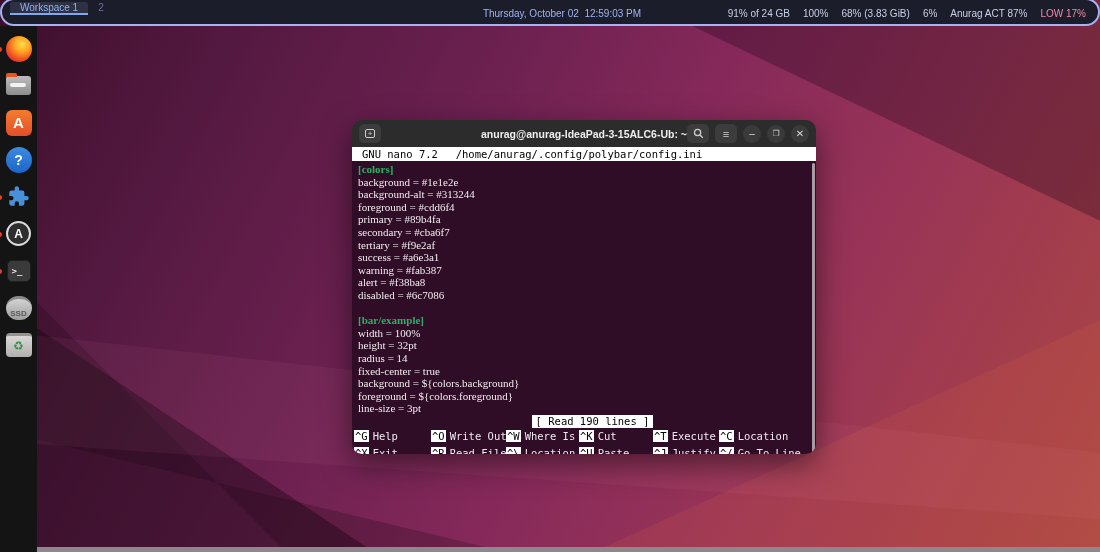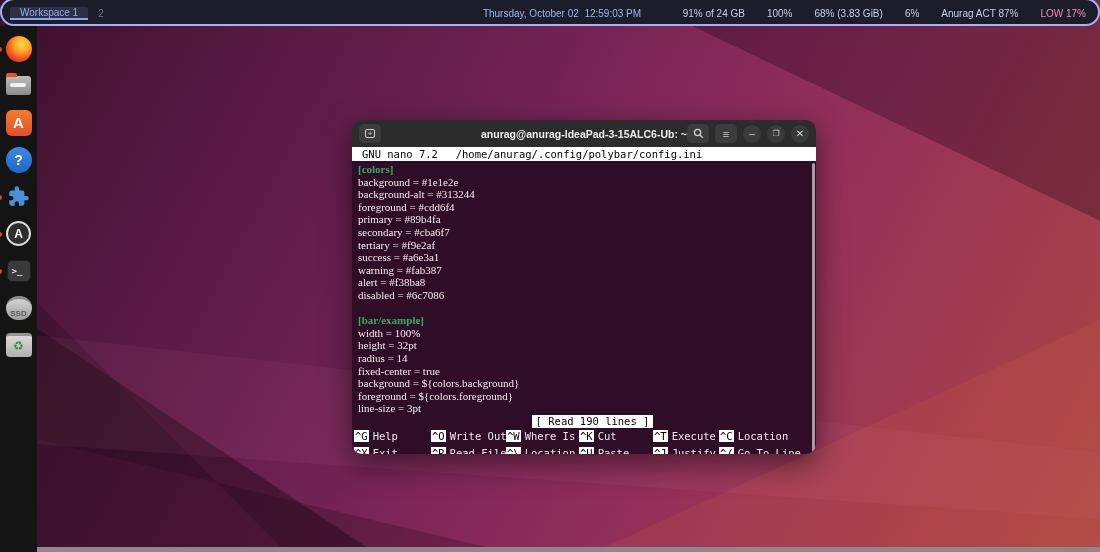--- a/index.html
+++ b/index.html
@@ -14,25 +14,25 @@
   .facet-bl   { background:rgba(16,3,14,0.38); clip-path:polygon(0 55%,0 100%,34% 100%); }
   .facet-bl2  { background:rgba(16,3,14,0.22); clip-path:polygon(0 48%,0 78%,46% 100%,26% 100%); }
   .facet-br   { background:rgba(225,106,62,0.14); clip-path:polygon(100% 58%,100% 100%,54% 100%); }
   .facet-beam { background:rgba(255,158,180,0.06); clip-path:polygon(0 60%,100% 82%,100% 94%,0 80%); }
   .bottom-strip { position:absolute; left:37px; right:0; bottom:0; height:5px; background:#8e878b; }
 
   
   .topbar { position:absolute; left:0; top:-2px; width:1100px; height:28px;
     background:#1c1d2b; border:2px solid #a6b2f3; border-radius:14px;
     display:flex; align-items:center; padding:2px 12px 0 8px; z-index:30; }
-  .ws-wrap { display:flex; align-items:center; height:22px; }
+  .ws-wrap { display:flex; align-items:flex-start; height:22px; }
   .ws { display:flex; align-items:center; padding:0 10px; font-size:10px; color:#6f7390; }
   .ws.active { background:#2e3043; color:#8fb1f3; border-bottom:2px solid #82a7f2; border-radius:2px 2px 0 0; }
   .clock { position:absolute; left:0; right:0; text-align:center; font-size:10px; color:#9db3f0; white-space:pre; pointer-events:none;padding-left:24px; }
-  .modules { margin-left:auto; display:flex; gap:22px; font-size:10px; z-index:2; }
+  .modules { margin-left:auto; display:flex; gap:13px; font-size:10px; z-index:2; }
   .mod { color:#c7cfe6; white-space:pre; }
 
   
   .dock { position:absolute; left:0; top:26px; bottom:0; width:37px; background:#141414;
     display:flex; flex-direction:column; align-items:center; padding-top:9px; gap:10px; z-index:20; }
   .dock-item { position:relative; width:28px; height:27px; display:flex; align-items:center; justify-content:center; }
   .badge { position:absolute; left:-8px; top:50%; margin-top:-2px; width:5px; height:5px; border-radius:50%; background:#e0432a; }
   .icon-firefox { width:26px; height:26px; border-radius:50%;
     background:radial-gradient(circle at 62% 32%,#ffd84d 0%,#ffab24 30%,#f4511e 62%,#c2185b 95%); }
   .icon-files { width:25px; height:19px; border-radius:3px; position:relative;

